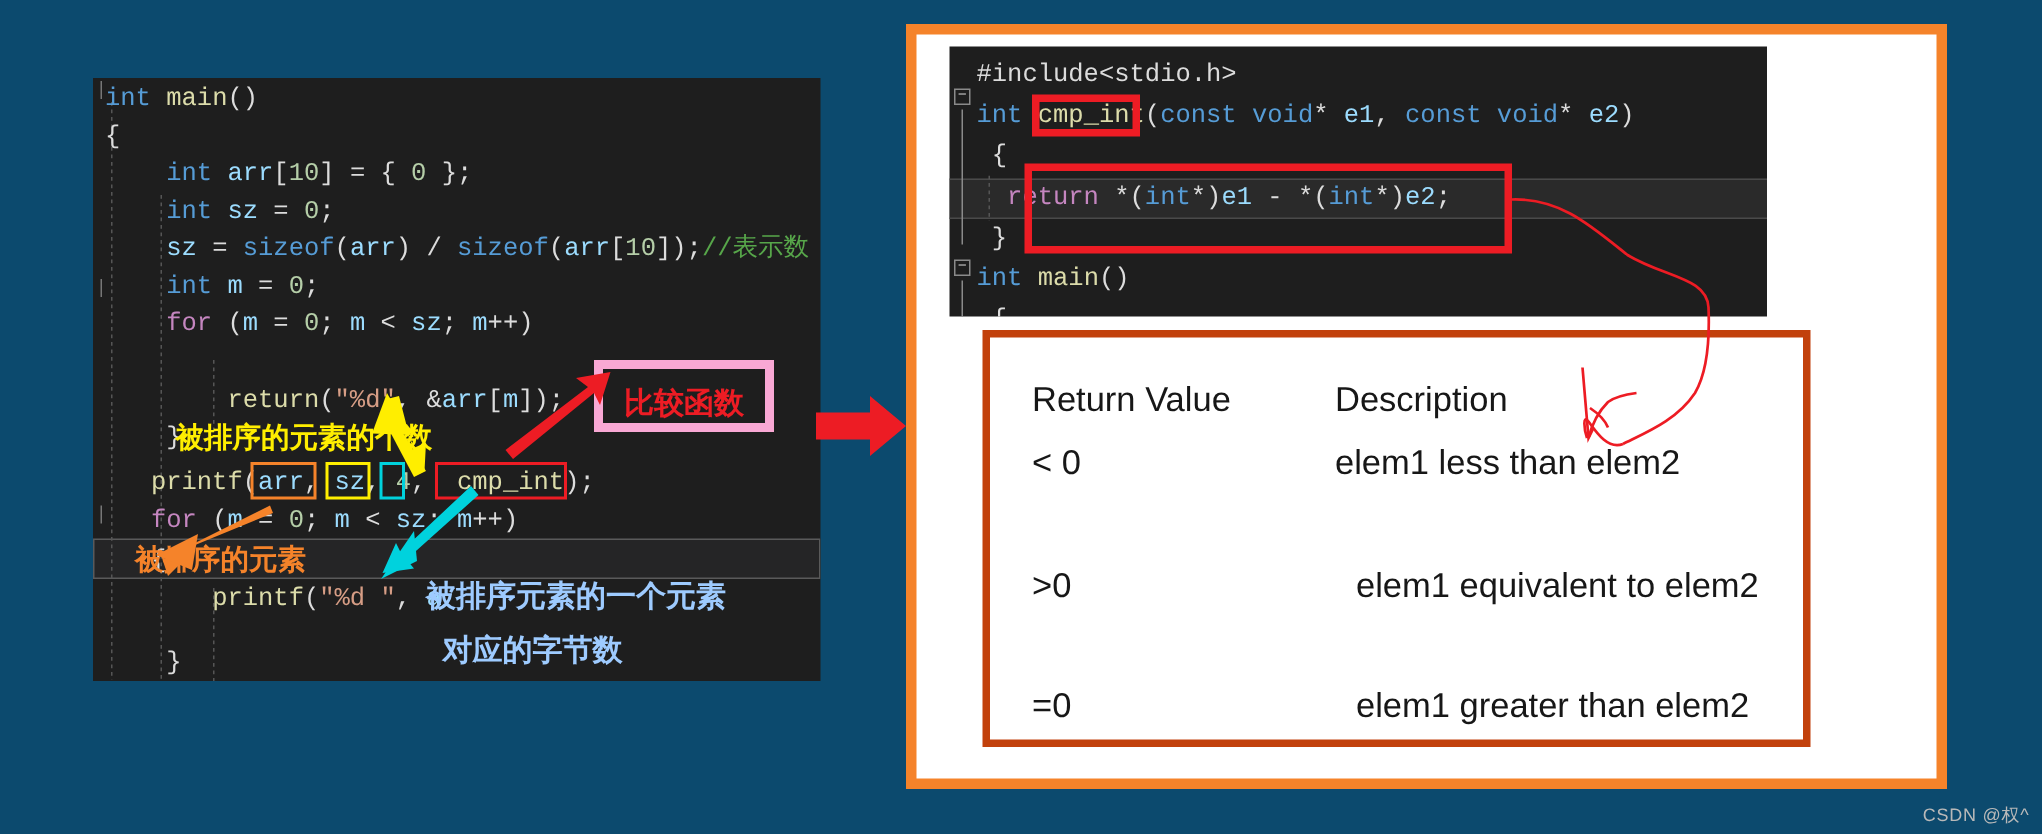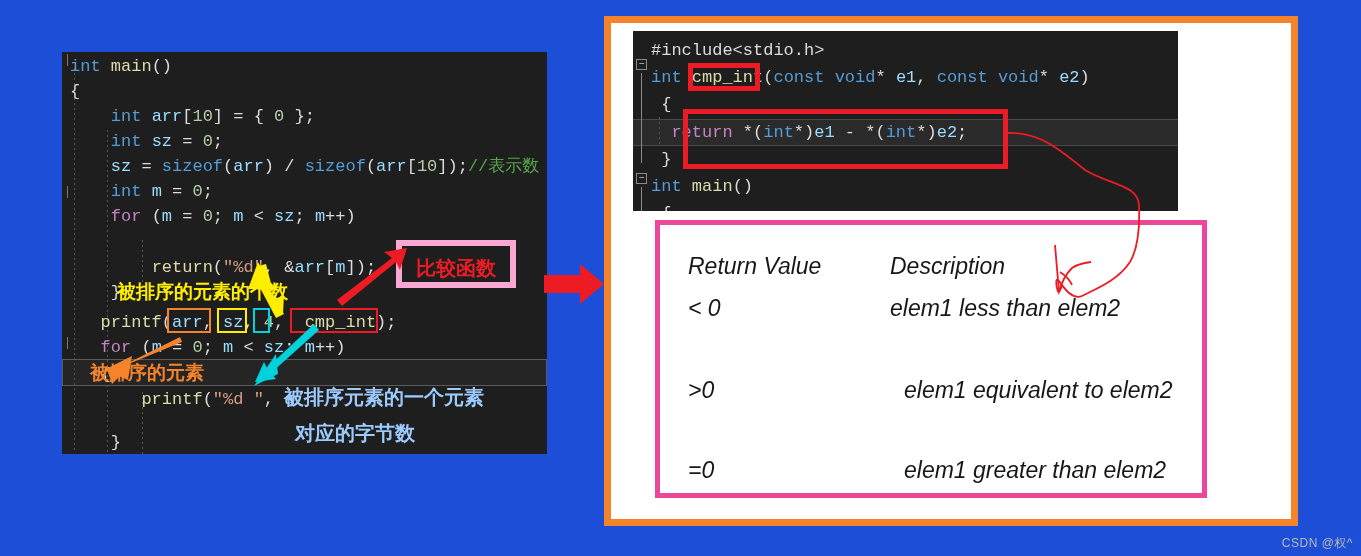--- a/index.html
+++ b/index.html
@@ -2,21 +2,21 @@
 <html><head>
 <meta charset="utf-8">
 <style>
   * { box-sizing: border-box; margin: 0; padding: 0; }
   html, body {
     width: 1361px; height: 556px;
     background: #ffffff;
     font-family: "Liberation Sans", sans-serif;
     overflow: hidden;
   }
-  #stage { position: relative; width: 1361px; height: 556px; background:#1d4ed8; }
+  #stage { position: relative; width: 1361px; height: 556px; background:#0c4a6e; }
 
   
   #left-code-panel {
     position: absolute; left: 62px; top: 52px;
     width: 485px; height: 402px;
     background: #1e1e1e;
     overflow: hidden;
   }
   .code-line {
     position: absolute;
@@ -91,21 +91,21 @@
     position:absolute; left:0; width:545px; height:27px; background:#2a2a2a;
     border-top:1px solid #4a4a4a; border-bottom:1px solid #4a4a4a;
   }
 
   .redbox { position:absolute; border:5px solid #ed1c24; }
 
   
   #return-table-box {
     position:absolute; left:655px; top:220px;
     width: 552px; height: 278px;
-    border:5px solid #ec4899; background:#ffffff;font-style:italic;
+    border:5px solid #c2410c; background:#ffffff;
   }
   .rt-cell {
     position:absolute;
     font-family:"Liberation Sans", sans-serif;
     font-size:23px; color:#171717; white-space:nowrap;
   }
 
   
   #watermark {
     position:absolute; right:8px; bottom:4px;

